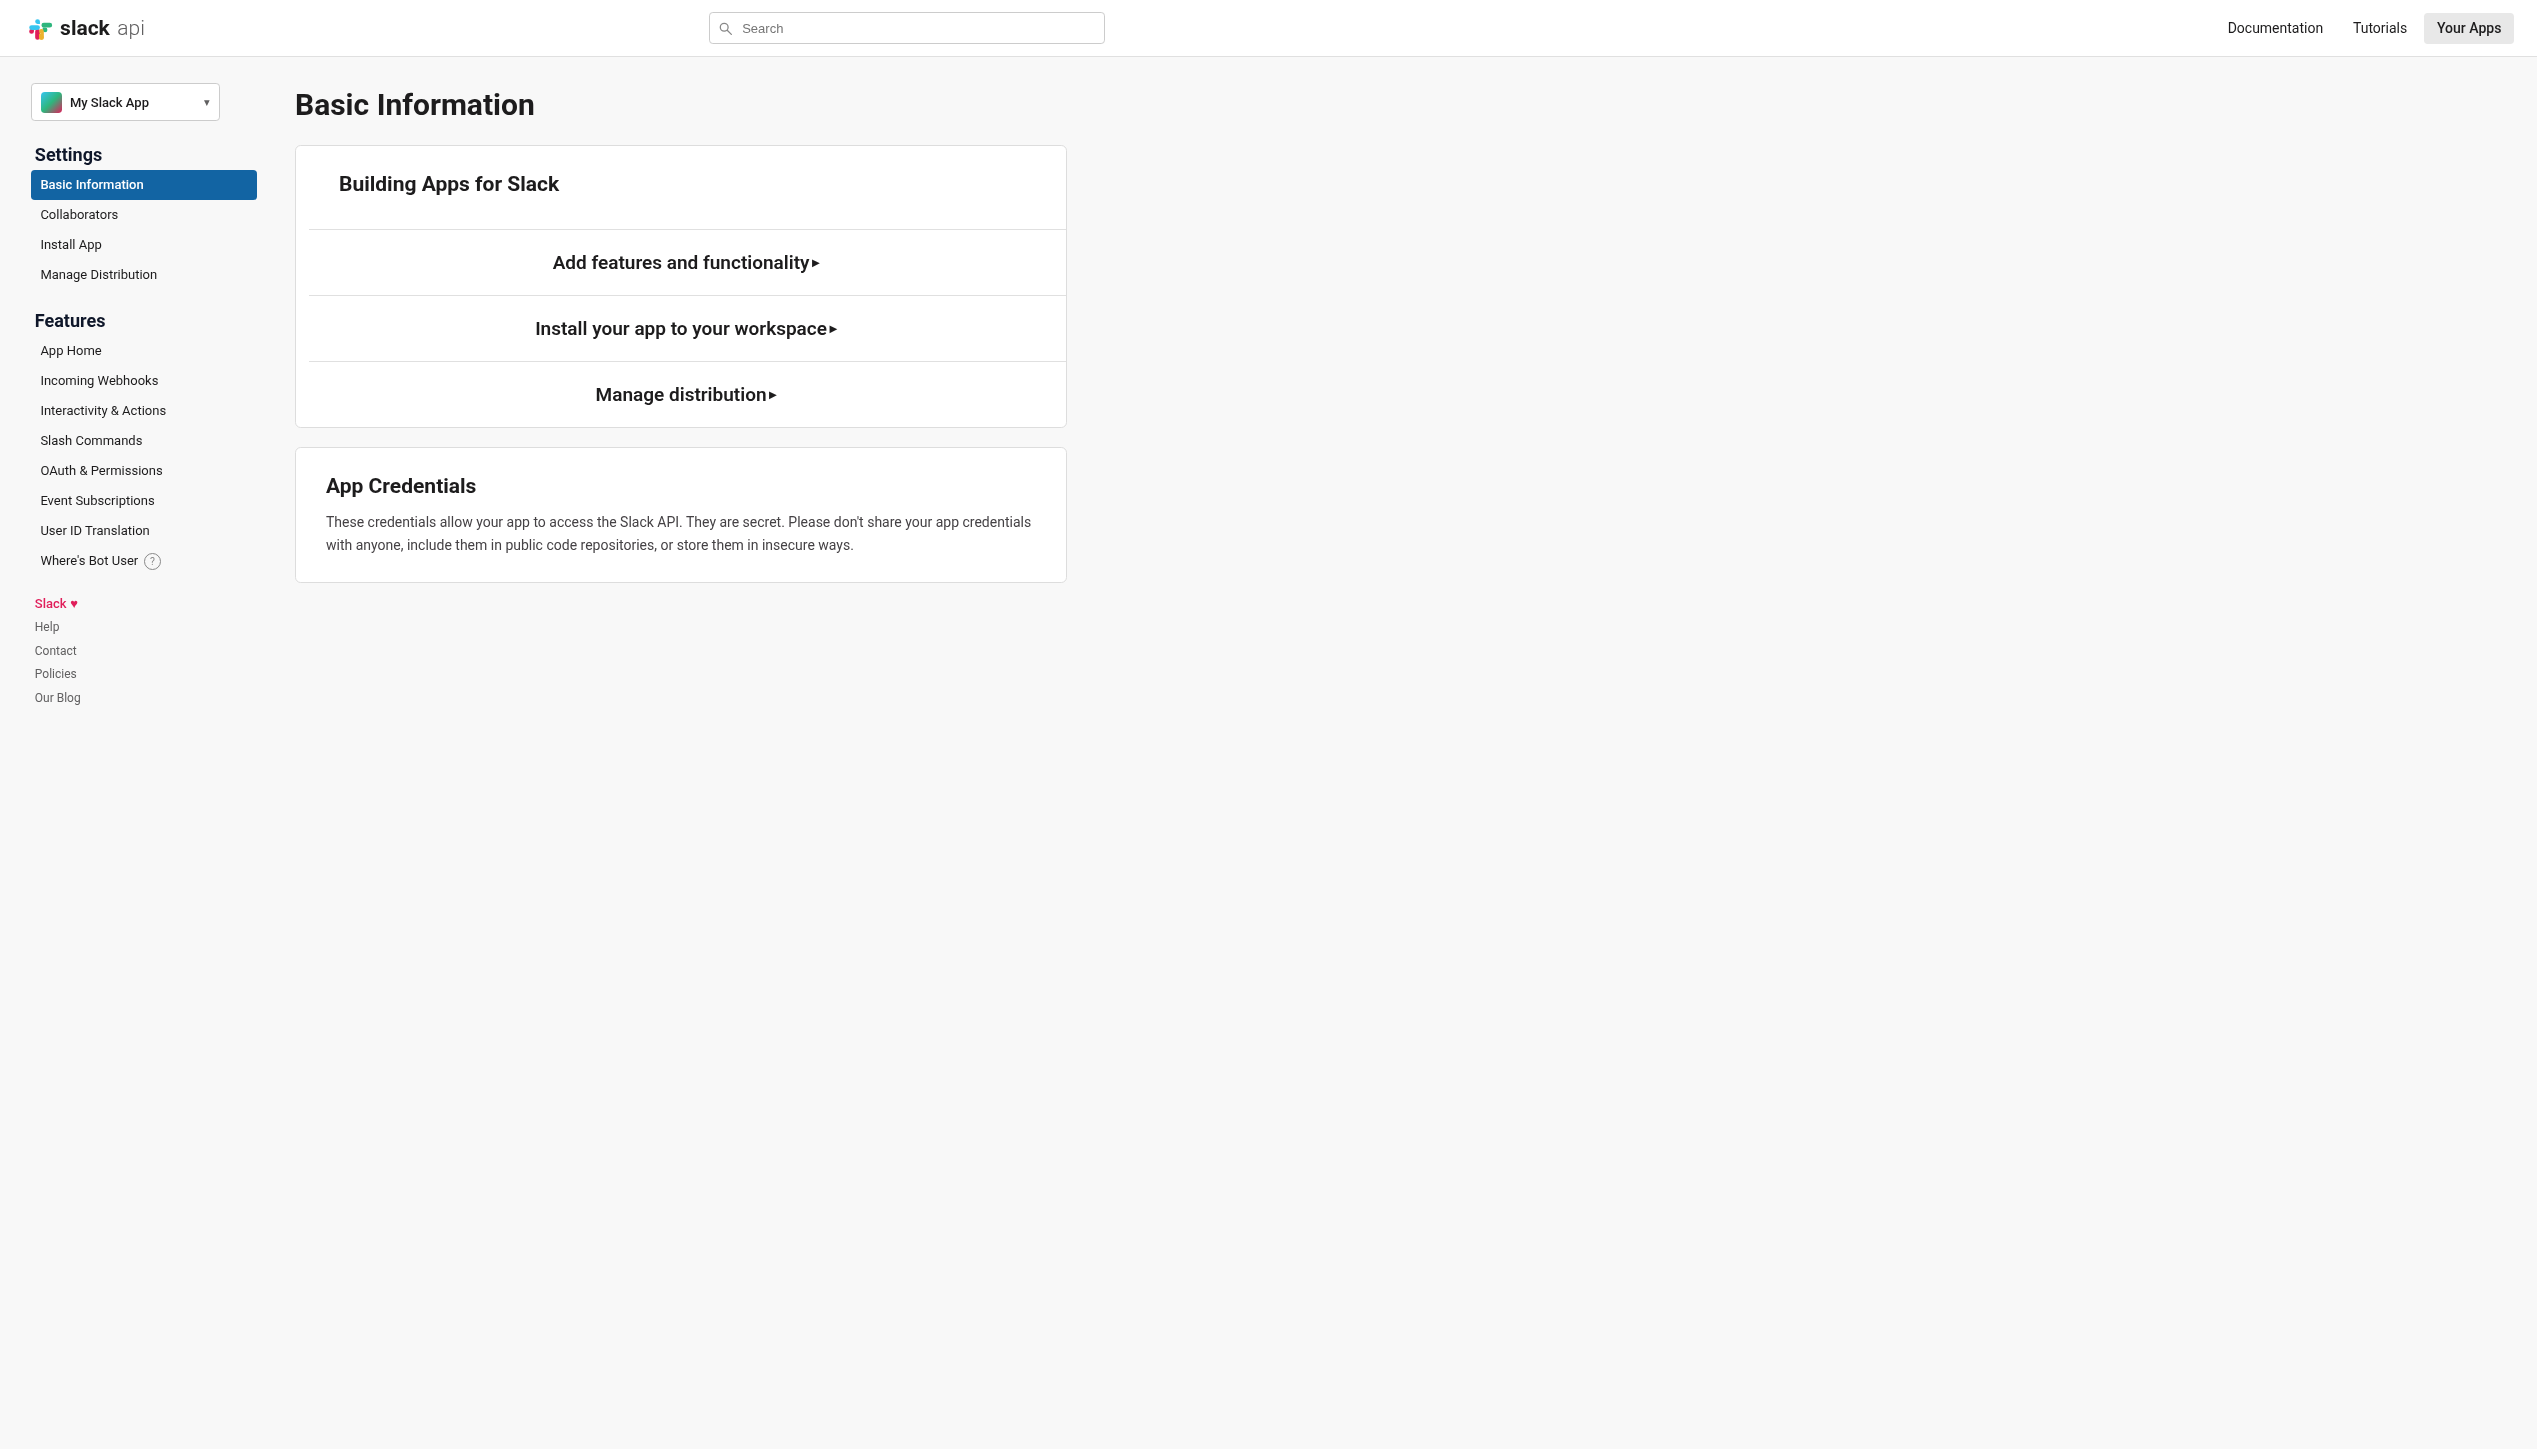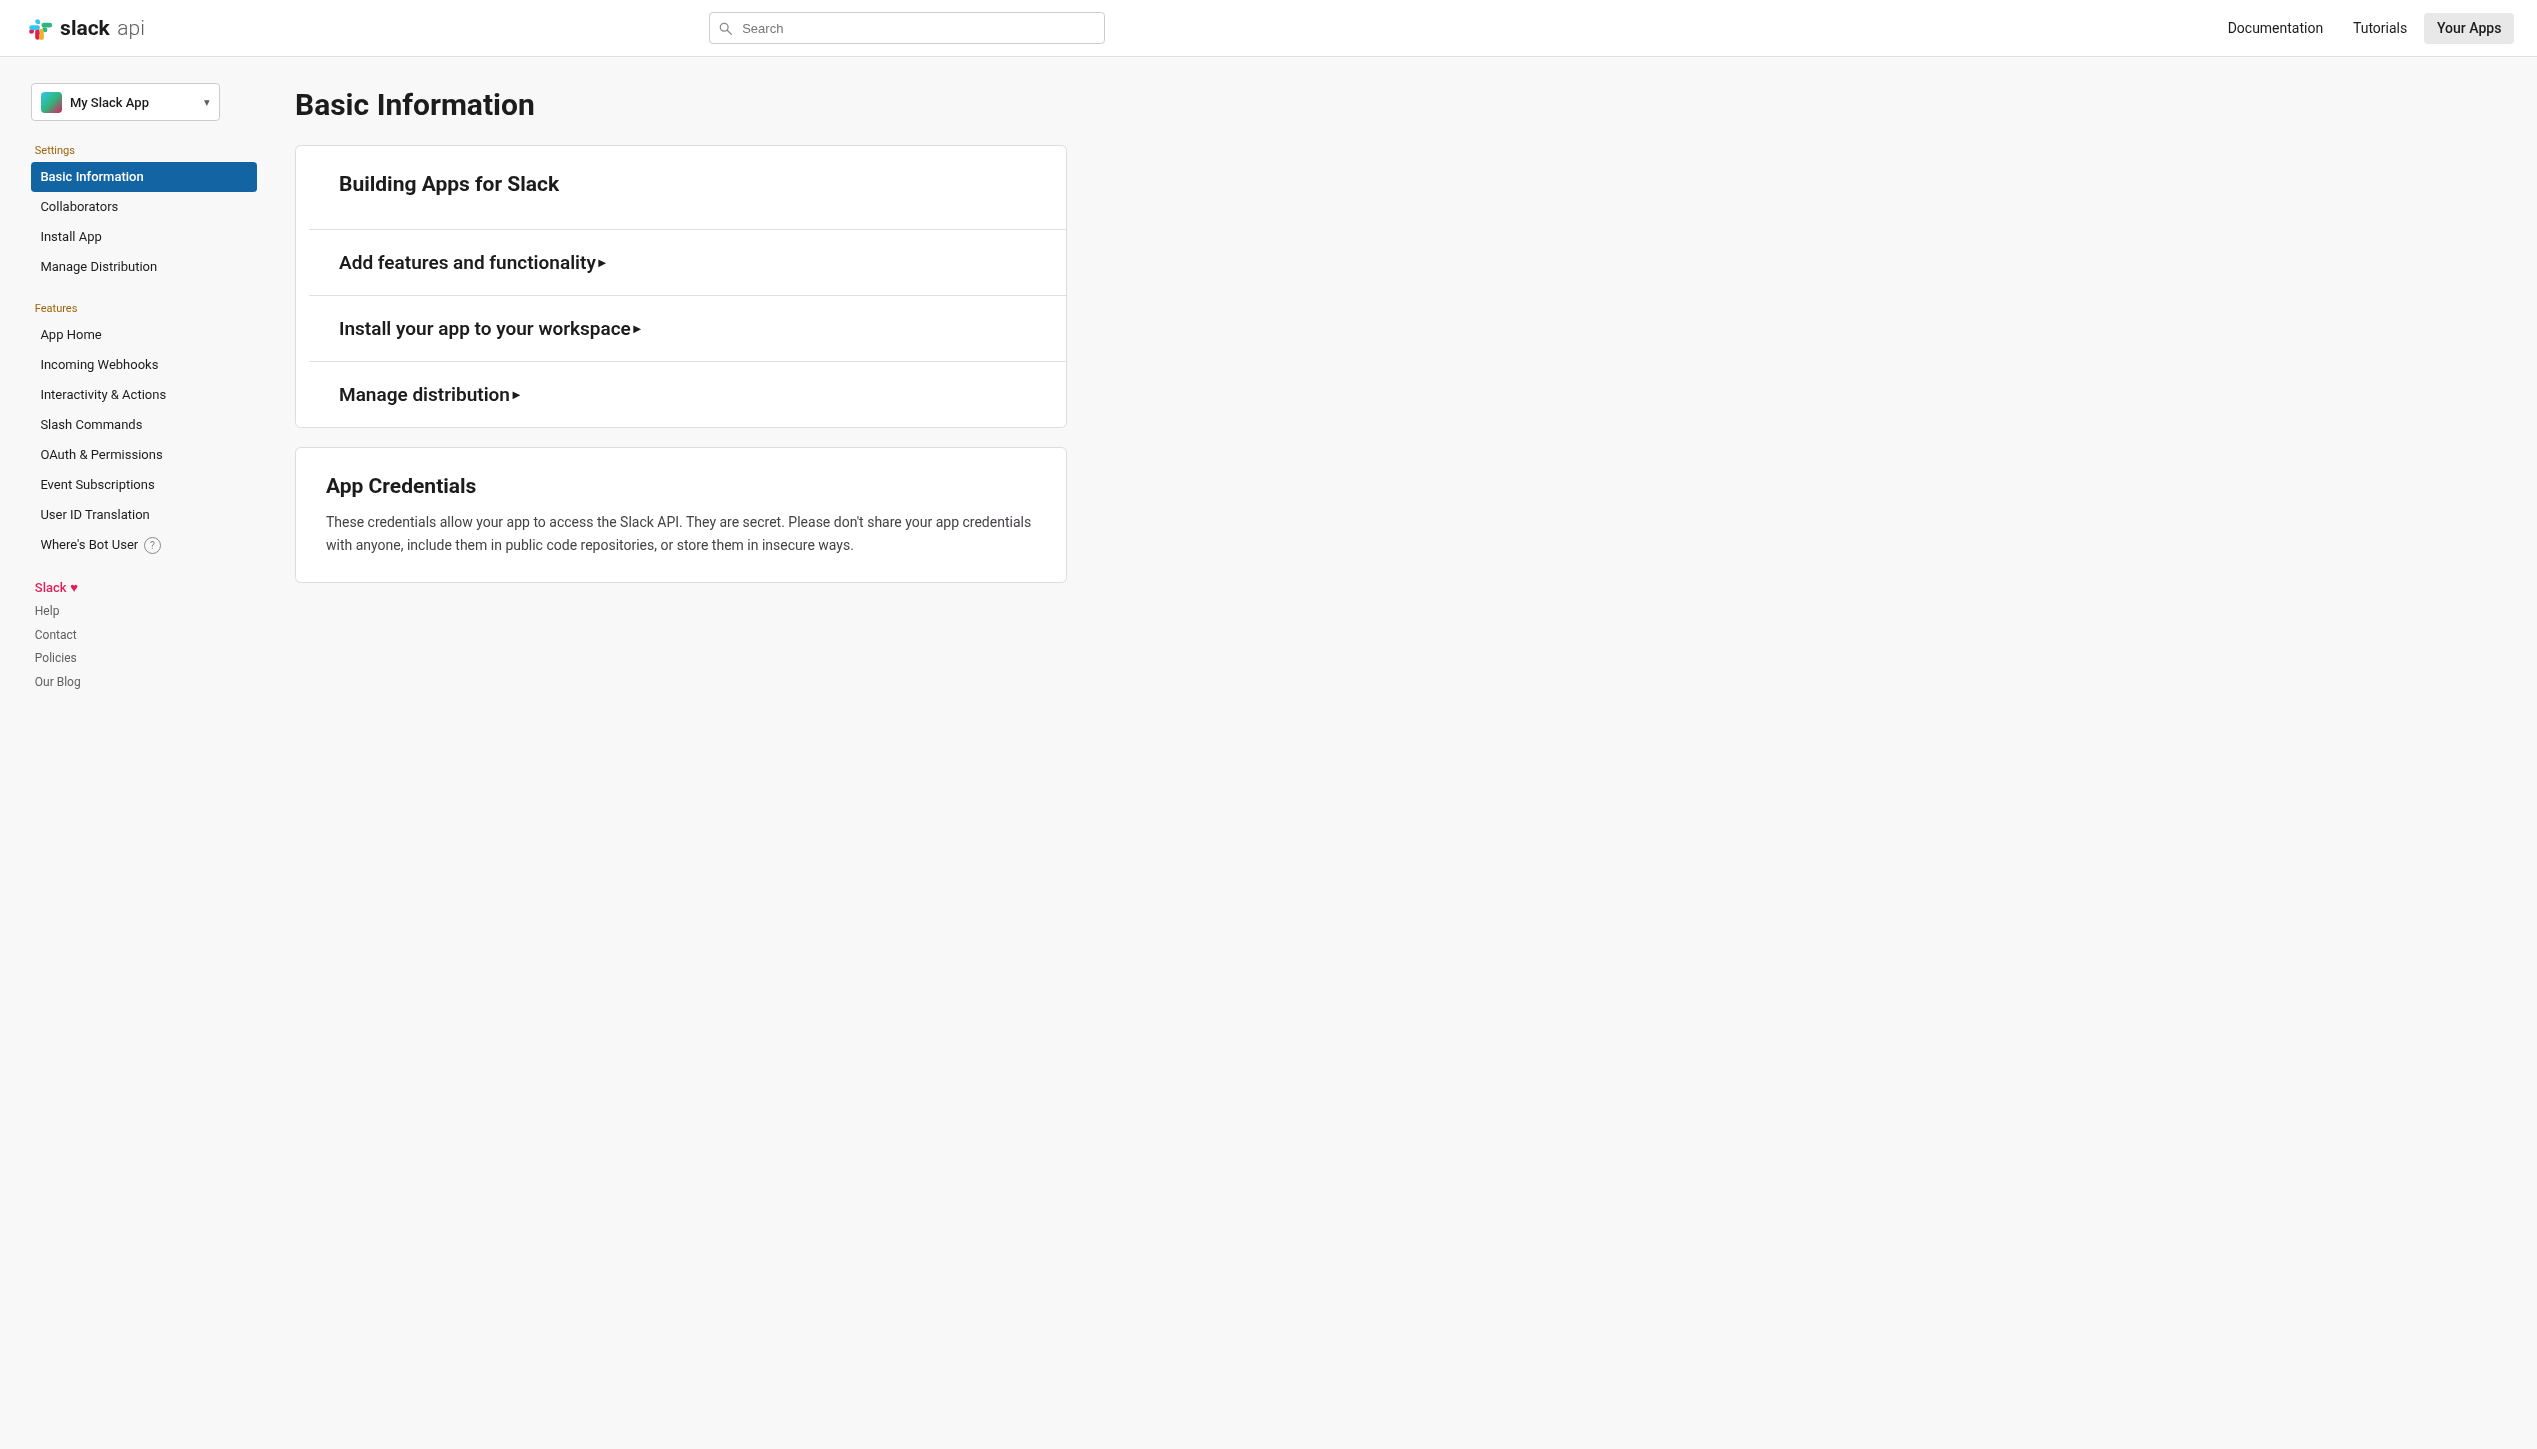--- a/index.html
+++ b/index.html
@@ -116,23 +116,23 @@
       font-size: 13px;
       font-weight: 500;
       flex: 1;
     }
     .app-selector-arrow {
       color: #616061;
       font-size: 11.3px;
     }
 
     .sidebar-section-label {
-      font-size: 11px;
-      font-weight: 400;
-      color: #a16207;
+      font-size: 18px;
+      font-weight: 700;
+      color: #0f172a;
       margin-bottom: 5.7px;
       padding-left: 3.8px;
     }
     .sidebar-section {
       margin-bottom: 19px;
     }
     .sidebar-item {
       display: flex;
       align-items: center;
       gap: 5.7px;
@@ -223,21 +223,21 @@
       line-height: 1.6;
     }
 
     .accordion-item {
       border-top: 0.9px solid #e0e0e0;
       padding: 0;
     }
     .accordion-header {
       display: flex;
       align-items: center;
-      justify-content: flex-start;
+      justify-content: center;
       padding: 21px 30px;
       cursor: pointer;
       font-size: 19px;
       font-weight: 600;
       color: #1d1c1d;
     }
     .accordion-arrow {
       font-size: 13px;
       color: #1d1c1d;
     }

